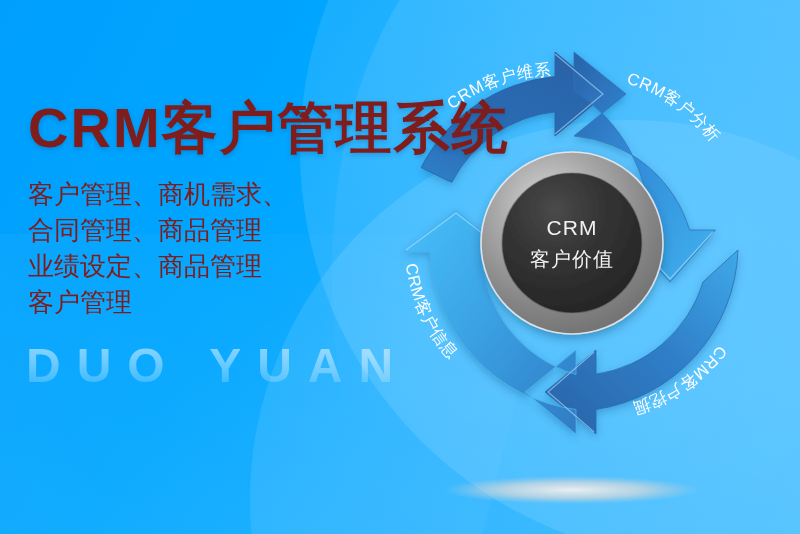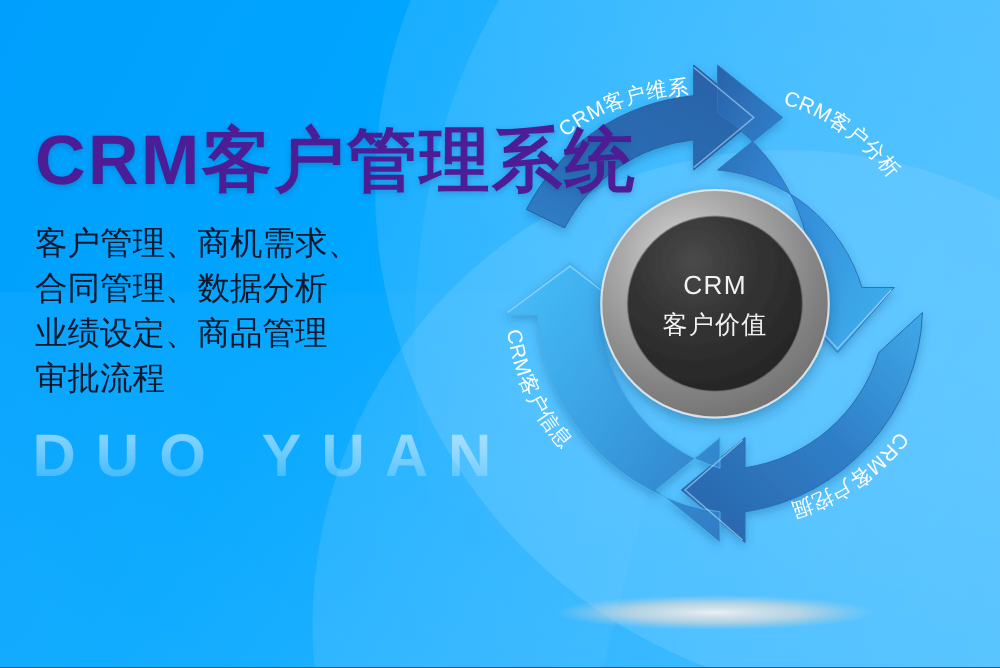--- a/index.html
+++ b/index.html
@@ -65,31 +65,31 @@
     position: absolute;
     left: 28px;
     top: 96px;
     z-index: 30;
   }
   .title {
     margin: 0;
     font-size: 56px;
     line-height: 64px;
     font-weight: 700;
-    color: #4c1d95;
+    color: #7f1d1d;
     letter-spacing: 2px;
     white-space: nowrap;
     text-shadow: 0 2px 5px rgba(0, 70, 130, 0.30);
     text-align: center;
   }
   .subtitle {
     margin: 16px 0 0 0;
     font-size: 26px;
     line-height: 36px;
-    color: #0f172a;
+    color: #7f1d1d;
     letter-spacing: 0px;
     font-weight: 400;
   }
   .subtitle div { white-space: nowrap; }
 
   .watermark {
     position: absolute;
     left: 26px;
     top: 330px;
     font-size: 48px;
@@ -305,19 +305,19 @@
       <text class="arc-label">
         <textPath href="#pathBL" startOffset="50%" text-anchor="middle">CRM客户信息</textPath>
       </text>
     </svg>
   </div>
 
   <div class="headline">
     <h1 class="title">CRM客户管理系统</h1>
     <div class="subtitle">
       <div>客户管理、商机需求、</div>
-      <div>合同管理、数据分析</div>
+      <div>合同管理、商品管理</div>
       <div>业绩设定、商品管理</div>
-      <div>审批流程</div>
+      <div>客户管理</div>
     </div>
   </div>
 
 </div>
 
 </body></html>

